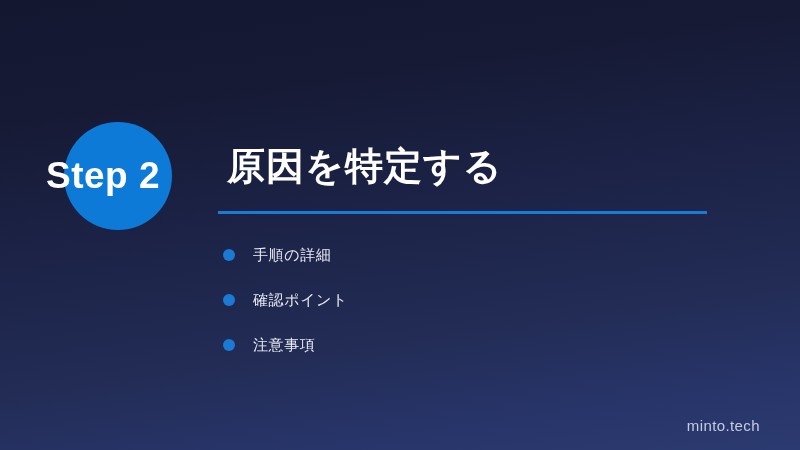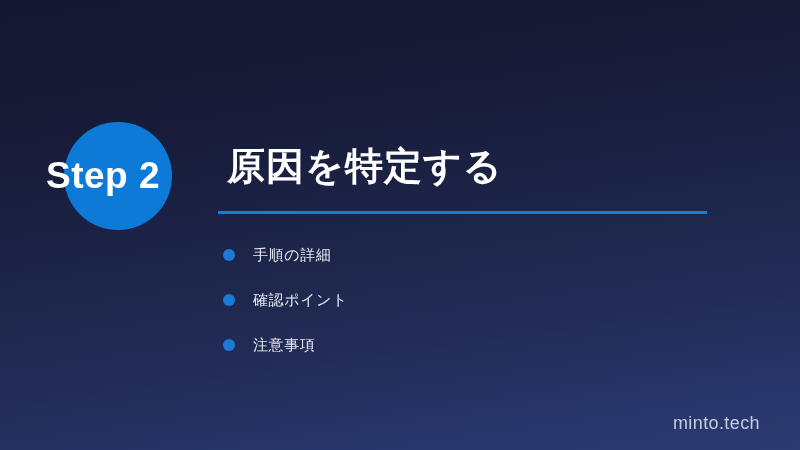--- a/index.html
+++ b/index.html
@@ -106,21 +106,21 @@
     letter-spacing: 0.6px;
     line-height: 1;
     white-space: nowrap;
   }
 
   
   .footer-brand {
     position: absolute;
     right: 40px;
     bottom: 16px;
-    font-size: 18px;
+    font-size: 15px;
     color: #c6cce0;
     letter-spacing: 0.4px;
     white-space: nowrap;
   }
 </style>
 </head>
 <body>
 
 <div class="slide">
 

